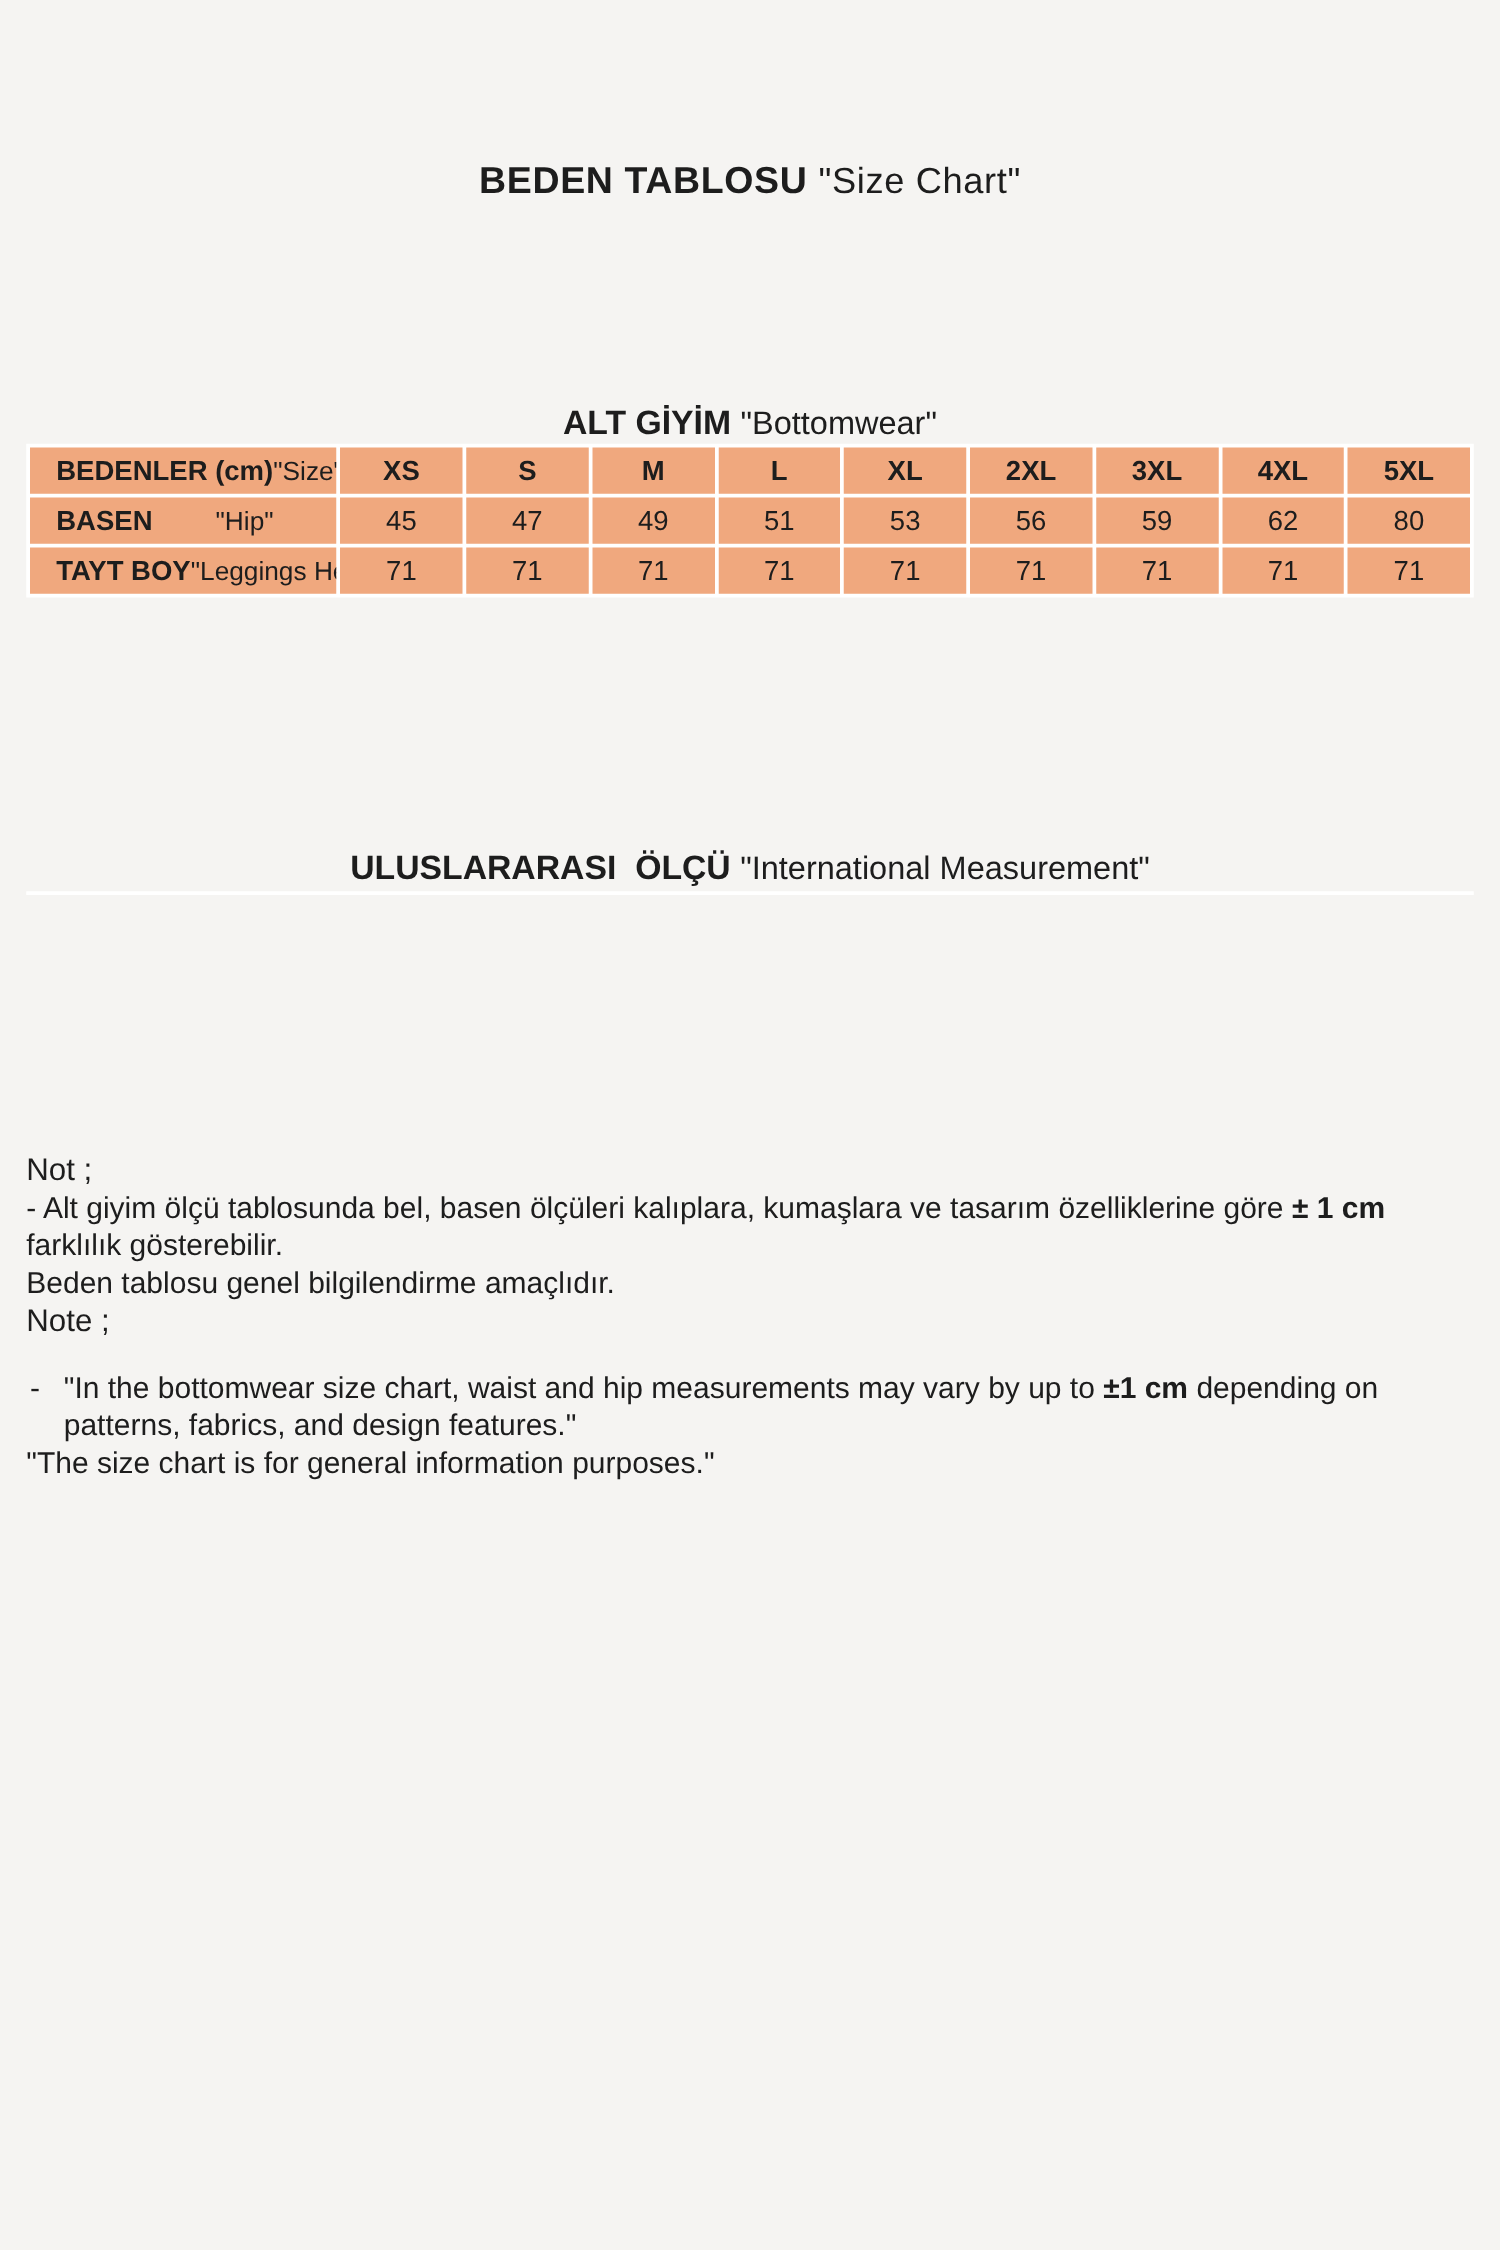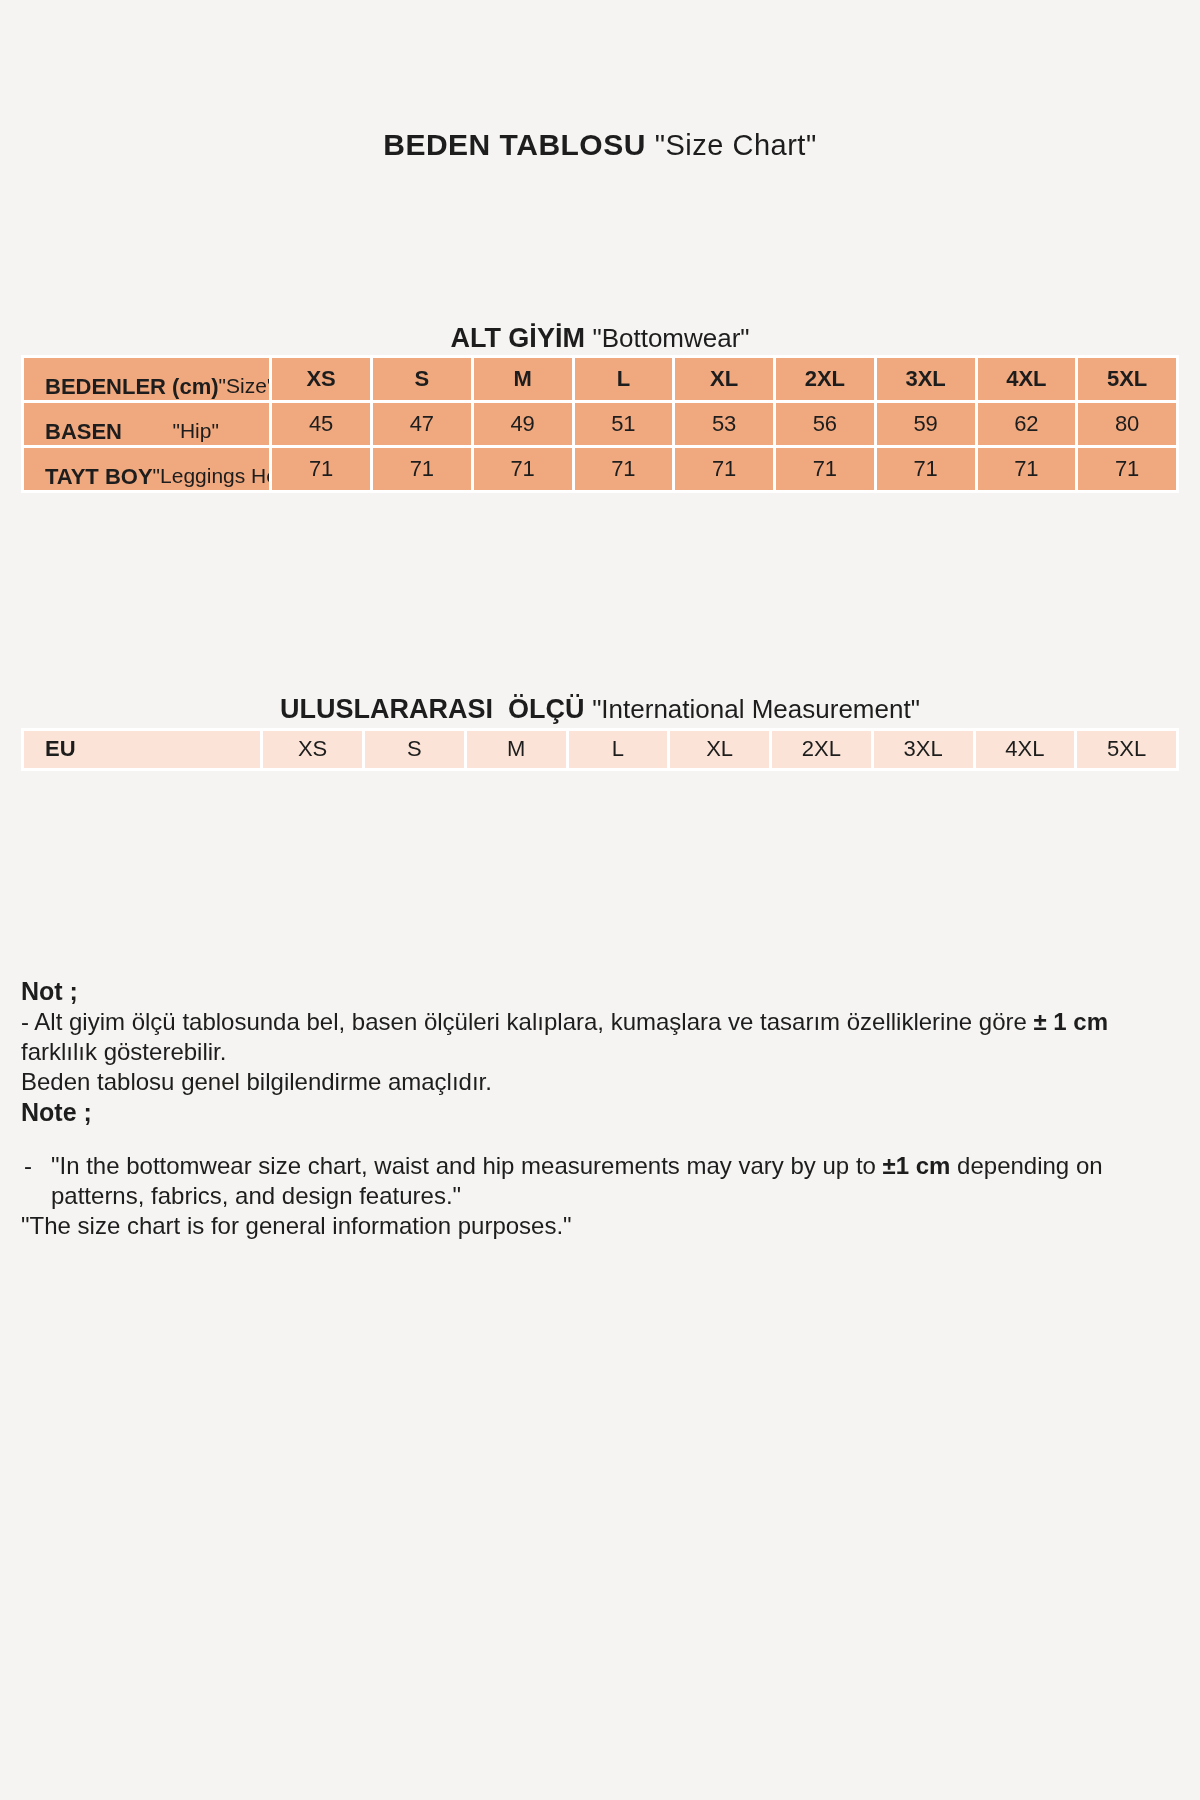--- a/index.html
+++ b/index.html
@@ -52,35 +52,34 @@
     vertical-align:middle;
     overflow:hidden;
   }
   td.lbl {
     text-align:left;
     padding-left:21px;
   }
   .t1 td.lbl { display:table-cell; }
   .lbl-flex {
     display:flex;
-    align-items:flex-start;
+    align-items:flex-end;
     width:100%;
-    margin-top:16px;
   }
   .lbl-flex .b { flex:none; }
   .lbl-flex .q { flex:1; text-align:center; font-size:21px; white-space:nowrap; }
   .t2 td.lbl { font-weight:700; }
 
   .notes {
     margin-top:205px;
     font-size:24px;
     line-height:1.25;
     max-width:1150px;
   }
-  .note-heading { font-weight:700; font-size:25px; }
+  .note-heading { font-weight:400; font-size:25px; }
   .notes p { margin:0; }
   .mt25 { margin-top:25px; }
   .mt23 { margin-top:23px; }
   .mt27 { margin-top:27px; }
   .bullet { display:flex; }
   .bullet .dash { flex:none; width:30px; padding-left:3px; }
   strong { font-weight:700; }
 </style>
 </head>
 <body>
@@ -162,32 +161,20 @@
     <h2 class="section-heading heading-international">
       <span class="b">ULUSLARARASI  ÖLÇÜ</span>
       <span class="q">"International Measurement"</span>
     </h2>
 
     <table class="t2">
       <colgroup>
           <col style="width:21%">
         </colgroup>
       <tbody>
-        <tr>
-          <td class="lbl">EU</td>
-          <td>XS</td>
-          <td>S</td>
-          <td>M</td>
-          <td>L</td>
-          <td>XL</td>
-          <td>2XL</td>
-          <td>3XL</td>
-          <td>4XL</td>
-          <td>5XL</td>
-        </tr>
       </tbody>
     </table>
   </section>
 
   <section class="notes">
     <p class="note-heading">Not ;</p>
 
     <p class="mt25"><span>- Alt giyim ölçü tablosunda bel, basen ölçüleri kalıplara, kumaşlara ve tasarım özelliklerine göre </span><strong>± 1 cm</strong><span> farklılık gösterebilir.</span></p>
 
     <p class="mt25">Beden tablosu genel bilgilendirme amaçlıdır.</p>

